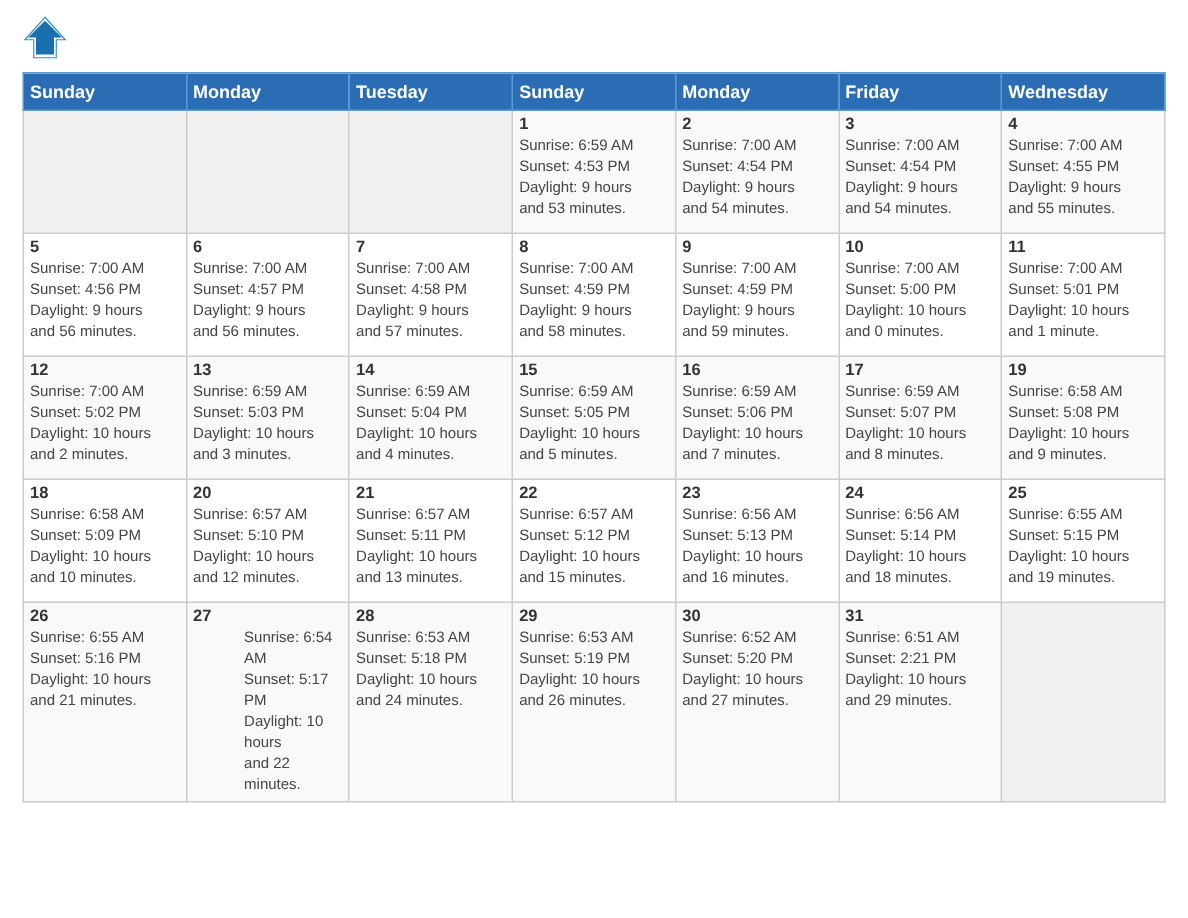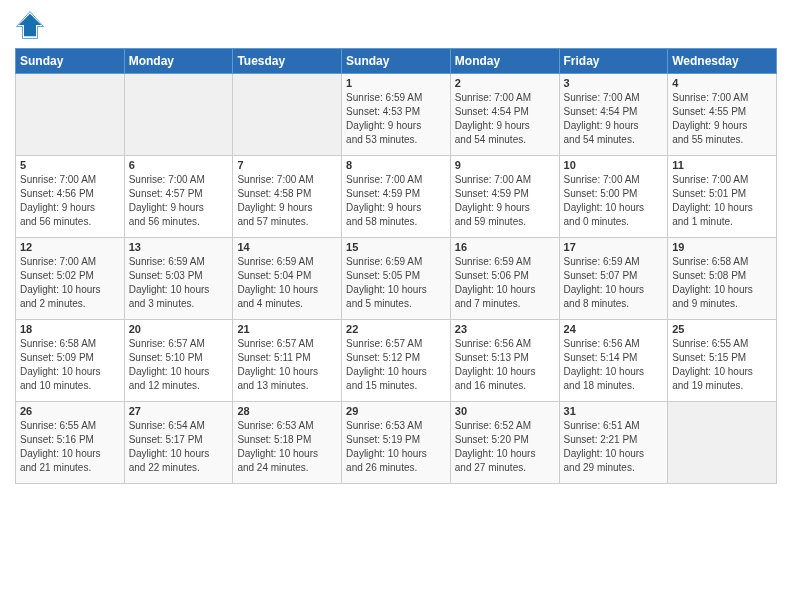--- a/index.html
+++ b/index.html
@@ -321,21 +321,21 @@
         <tr>
           <td>
             <span class="day-num">26</span>
             <div class="day-info" style="white-space: pre-line;">Sunrise: 6:55 AM
 Sunset: 5:16 PM
 Daylight: 10 hours
 and 21 minutes.</div>
           </td>
           <td>
             <span class="day-num">27</span>
-            <div class="day-info" style="white-space: pre-line;">Sunrise: 6:54 AM
+            <div class="day-info" style="white-space: pre-line; margin-left: 34px;">Sunrise: 6:54 AM
 Sunset: 5:17 PM
 Daylight: 10 hours
 and 22 minutes.</div>
           </td>
           <td>
             <span class="day-num">28</span>
             <div class="day-info" style="white-space: pre-line;">Sunrise: 6:53 AM
 Sunset: 5:18 PM
 Daylight: 10 hours
 and 24 minutes.</div>

